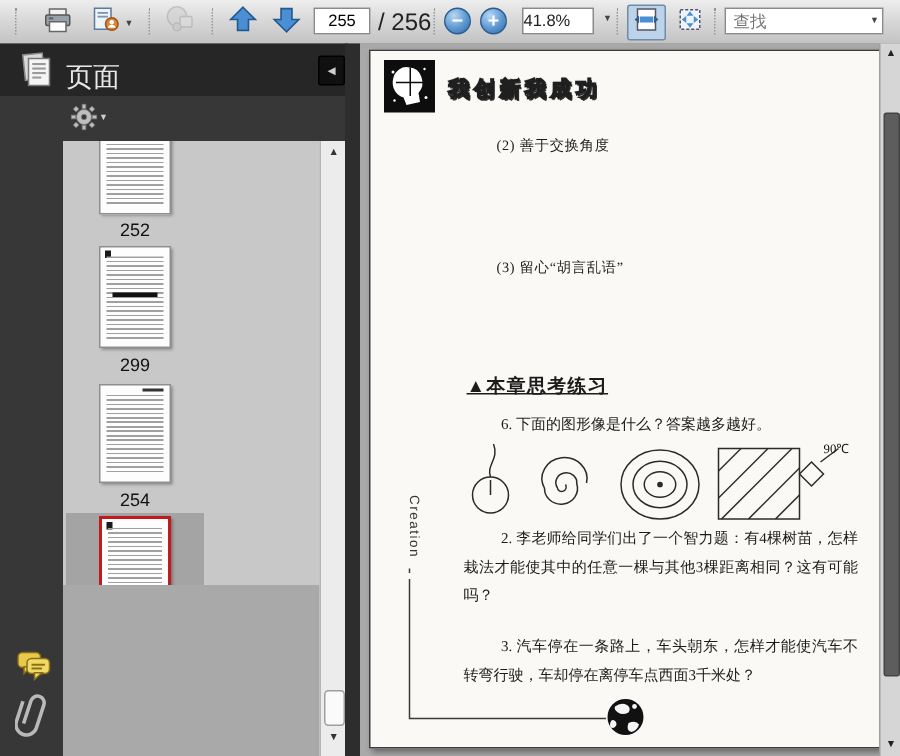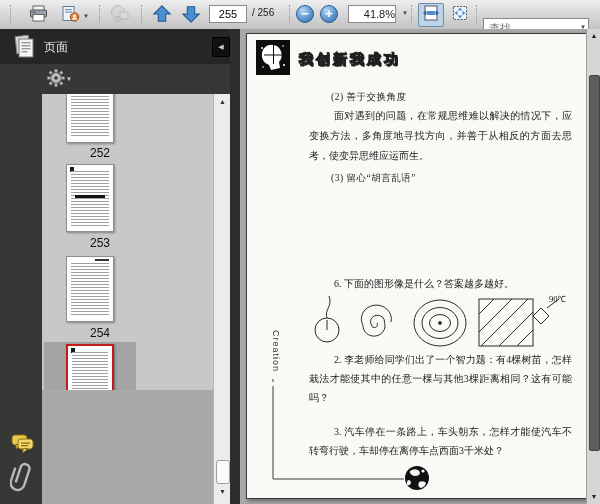--- a/index.html
+++ b/index.html
@@ -6,46 +6,46 @@
   #app{position:relative;width:600px;height:504px;overflow:hidden;background:#a9a9a9;
        font-family:"Liberation Sans",sans-serif;}
   
   .toolbar{position:absolute;left:0;top:0;width:600px;height:29px;
     background:linear-gradient(#eeeeee,#d9d9d9 45%,#c3c3c3);border-bottom:1px solid #8d8d8d;}
   .tb{position:absolute;top:4px;height:21px;display:flex;align-items:center;justify-content:center;}
   .tb-btn{border:1px solid transparent;border-radius:2px;}
   .sep{position:absolute;top:5px;height:18px;width:0;border-left:1px dotted #979797;}
   .pageinput{position:absolute;top:5px;width:36px;height:16px;border:1px solid #8a8a8a;
     background:#fff;font-size:11px;text-align:center;padding:0;font-family:"Liberation Sans",sans-serif;}
-  .slash{position:absolute;top:7px;font-size:10px;color:#222;}
+  .slash{position:absolute;top:7px;font-size:16px;color:#222;}
   .zoombox{position:absolute;top:5px;width:46px;height:16px;border:1px solid #8a8a8a;background:#fff;
-    font-size:11px;color:#222;display:flex;align-items:center;justify-content:flex-end;}
+    font-size:11px;color:#222;display:flex;align-items:center;justify-content:flex-start;}
   .caret{font-size:6px;color:#444;margin-left:3px;}
   .roundbtn{position:absolute;top:5px;width:18px;height:18px;border-radius:50%;
     background:radial-gradient(circle at 35% 28%,#b8d7f5,#5c97d0 55%,#2f6aa6);
     color:#fff;font-size:13px;font-weight:bold;display:flex;align-items:center;justify-content:center;
     line-height:16px;border:1px solid #2a5c90;box-sizing:border-box;}
   .fitbtn{position:absolute;top:3px;width:24px;height:22px;display:flex;align-items:center;
     justify-content:center;border:1px solid transparent;border-radius:2px;}
   .fitbtn.pressed{background:#bdd3ea;border:1px solid #6f8cab;}
-  .searchbox{position:absolute;top:18px;width:104px;height:16px;border:1px solid #8a8a8a;background:#fff;}
+  .searchbox{position:absolute;top:5px;width:104px;height:16px;border:1px solid #8a8a8a;background:#fff;}
   .searchbox input{position:absolute;left:3px;top:0;width:86px;height:16px;border:0;outline:0;
     font-size:11px;color:#888;background:transparent;font-family:"Liberation Sans",sans-serif;}
   .searchbox .caret{position:absolute;right:2px;top:5px;}
   
   .panel-header{position:absolute;left:0;top:29px;width:232px;height:35px;background:#262626;
     border-bottom:1px solid #111;}
-  .panel-title{position:absolute;left:44px;top:10px;color:#e8e8e8;font-size:12px;}
+  .panel-title{position:absolute;left:44px;top:10px;color:#e8e8e8;font-size:18px;}
   .collapse-btn{position:absolute;left:212px;top:8px;width:16px;height:18px;background:#101010;
     border:1px solid #000;border-radius:2px;color:#cfcfcf;font-size:7px;display:flex;
     align-items:center;justify-content:center;}
   .rail{position:absolute;left:0;top:64px;width:42px;height:440px;background:#373737;}
   .gear-row{position:absolute;left:42px;top:64px;width:190px;height:30px;background:#373737;}
   .gear-caret{position:absolute;left:24px;top:12px;font-size:6px;color:#cfcfcf;}
-  .thumb-list{position:absolute;left:42px;top:94px;width:171px;height:296px;background:#c8c8c8;overflow:hidden;padding-left:10px;}
+  .thumb-list{position:absolute;left:42px;top:94px;width:171px;height:296px;background:#c8c8c8;overflow:hidden;}
   .thumb{position:absolute;left:24px;width:48px;background:#fdfdfd;border:1px solid #8f8f8f;
     box-shadow:1px 1px 2px rgba(0,0,0,.35);box-sizing:border-box;}
   .mini-lines{position:absolute;left:4px;right:4px;top:6px;bottom:5px;
     background:repeating-linear-gradient(180deg,#a0a0a0 0,#a0a0a0 1px,transparent 1px,transparent 3px);}
   .mini-logo{position:absolute;left:3px;top:2px;width:4px;height:5px;background:#1a1a1a;}
   .mini-head{position:absolute;right:4px;top:2px;width:14px;height:2px;background:#333;}
   .thumb-label{position:absolute;width:96px;text-align:center;font-size:12px;color:#111;}
   .sel-box{position:absolute;left:2px;top:248px;width:92px;height:86px;background:#a4a4a4;}
   .thumb.selected{border:2px solid #c11b1b;}
   
@@ -254,21 +254,21 @@
 
       <div class="mini-lines"></div>
     </div>
     <div class="thumb-label" style="top:52px">252</div>
 
     <div class="thumb" style="top:70px;height:68px">
       <div class="mini-logo"></div>
       <div class="mini-lines"></div>
       <div style="position:absolute;left:8px;top:30px;width:30px;height:3px;background:#111"></div>
     </div>
-    <div class="thumb-label" style="top:142px">253</div>
+    <div class="thumb-label" style="top:142px">299</div>
 
     <div class="thumb" style="top:162px;height:66px">
       <div class="mini-head"></div>
       <div class="mini-lines"></div>
     </div>
     <div class="thumb-label" style="top:232px">254</div>
 
     <div class="sel-box"></div>
     <div class="thumb selected" style="top:250px;height:66px">
       <div class="mini-logo"></div>
@@ -300,24 +300,24 @@
           <line x1="17.5" y1="5" x2="17.5" y2="24" stroke="#0d0d0d" stroke-width="1"></line>
           <circle cx="6" cy="8" r="1" fill="#fff"></circle>
             <circle cx="28" cy="25" r="1" fill="#fff"></circle>
           <circle cx="7" cy="27" r=".8" fill="#fff"></circle>
             <circle cx="27" cy="6" r=".8" fill="#fff"></circle>
         </svg>
       </div>
       <div class="doc-title">我创新我成功</div>
 
       <div class="sec-h" style="left:84px;top:57px">(2) 善于交换角度</div>
-      <div class="para" style="top:72px">面对遇到的问题，在常规思维难以解决的情况下，应变换方法，多角度地寻找方向，并善于从相反的方面去思考，使变异思维应运而生。</div>
 
       <div class="sec-h" style="left:84px;top:138px">(3) 留心“胡言乱语”</div>
 
+      <div class="ex-title">▲本章思考练习</div>
 
       <div class="q" style="top:240px">6. 下面的图形像是什么？答案越多越好。</div>
 
       <div class="figs">
         <svg width="270" height="56" viewBox="0 0 270 56">
           <g fill="none" stroke="#2b2b2b" stroke-width="1">
 
             <circle cx="18" cy="38" r="12"></circle>
             <path d="M18 26 C15 18 24 14 20 4"></path>
             <line x1="18" y1="28" x2="18" y2="38"></line>

